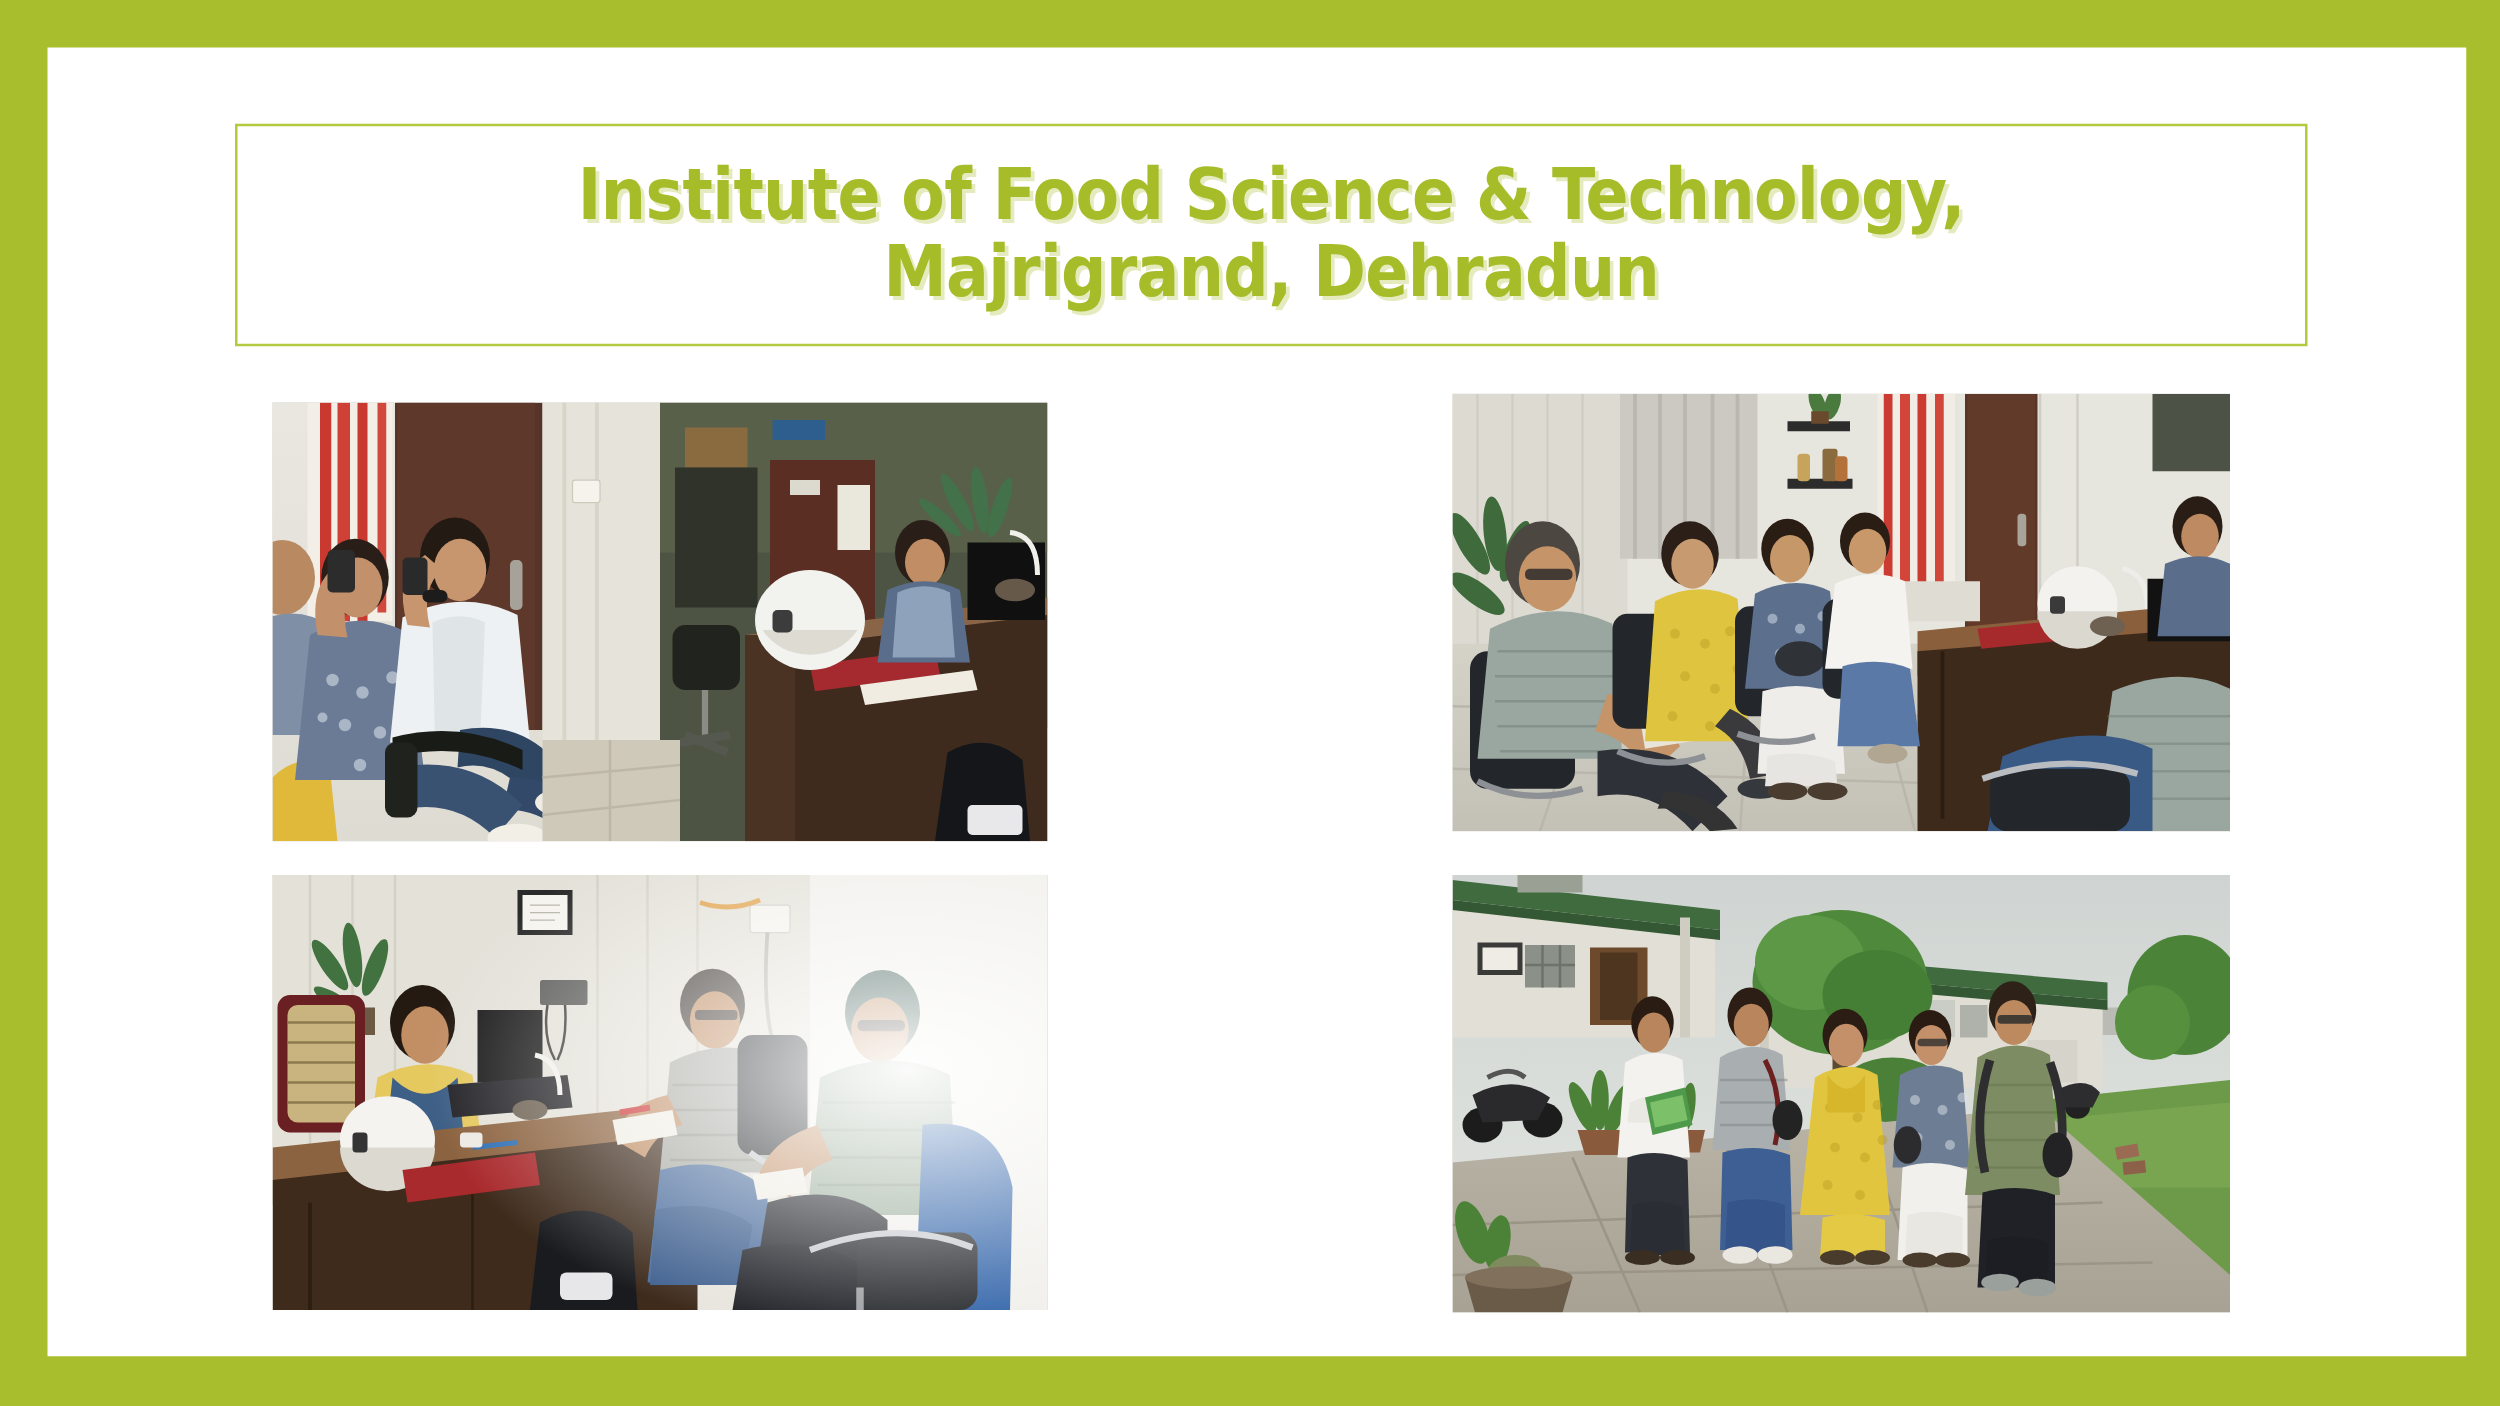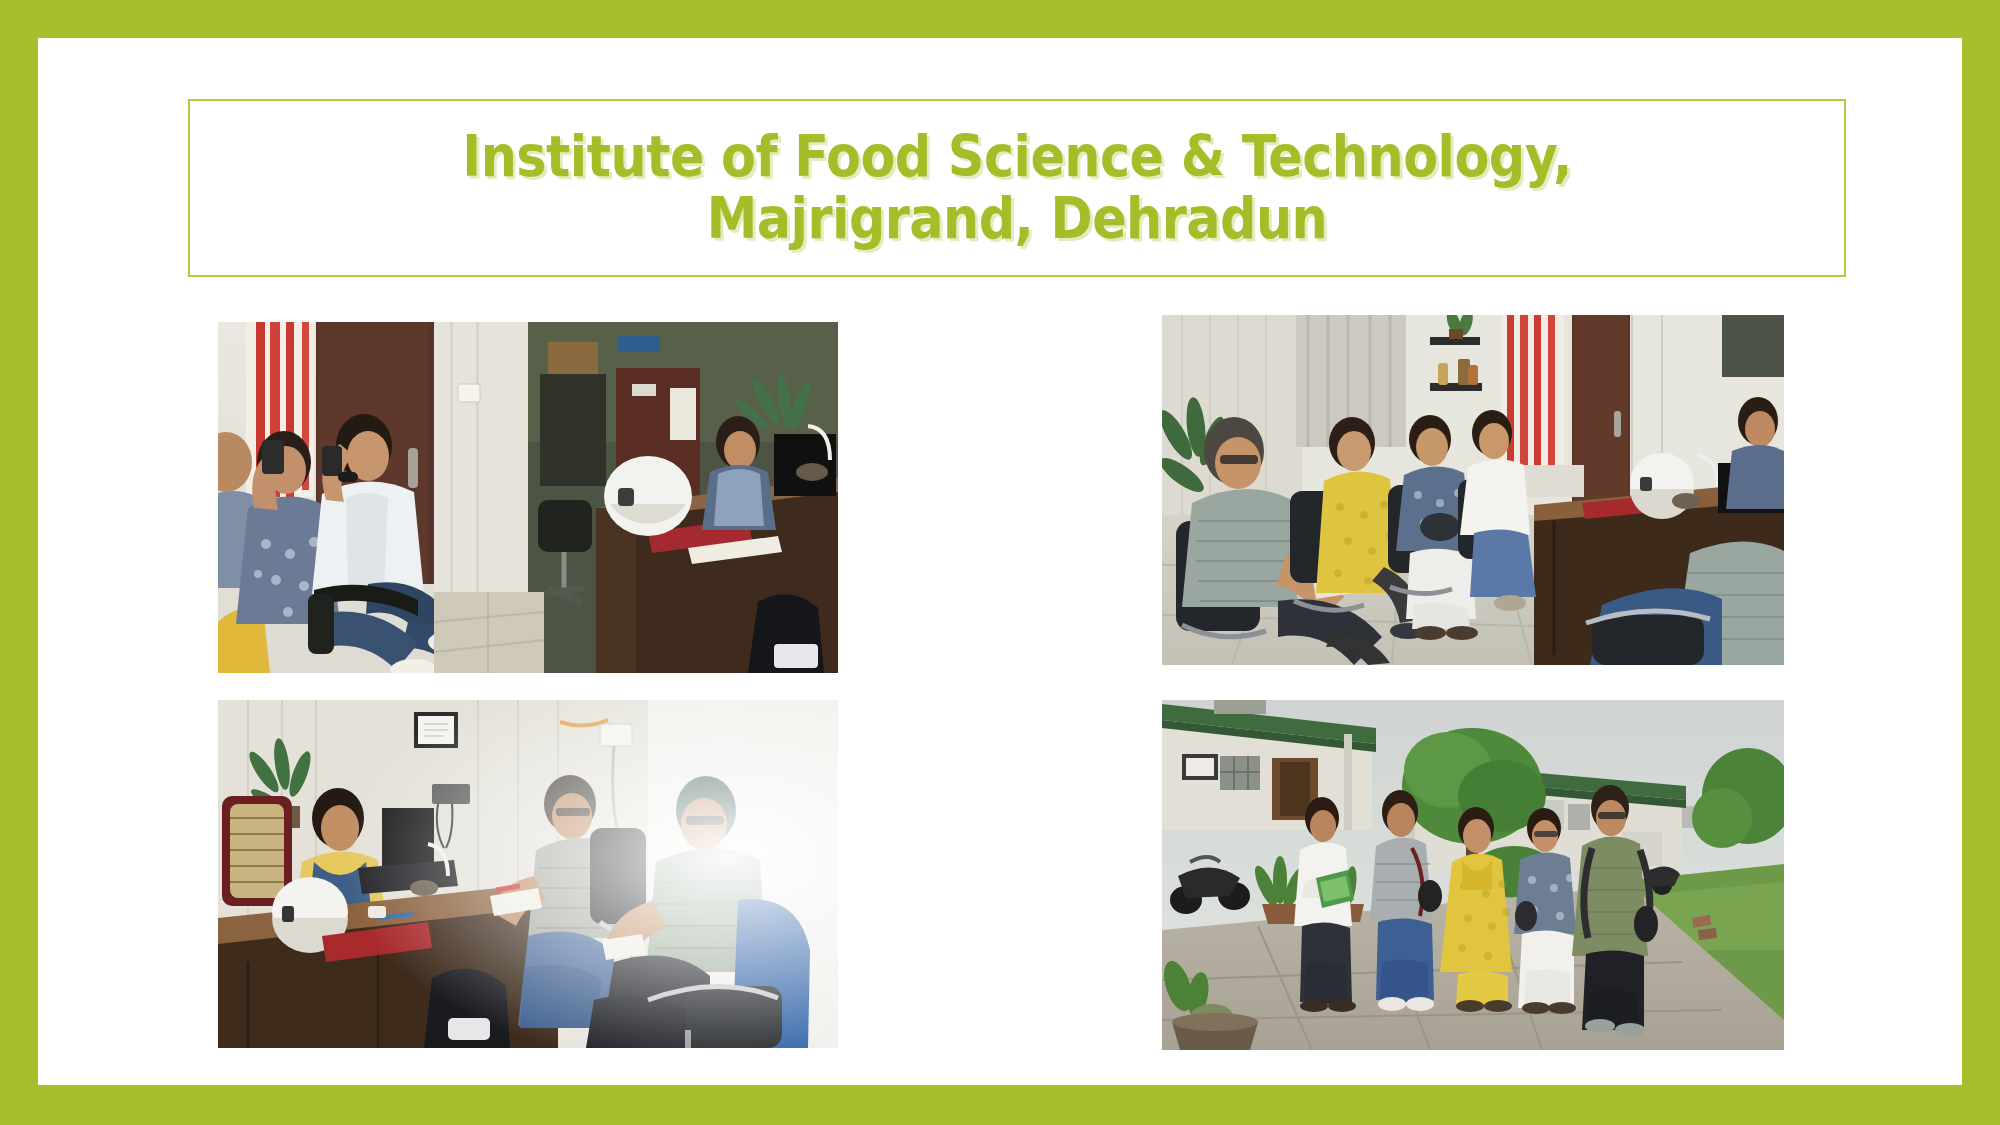--- a/index.html
+++ b/index.html
@@ -10,20 +10,21 @@
     overflow:hidden;
   }
   .slide{
     position:absolute;left:0;top:0;width:2000px;height:1125px;
     background:#a8be2c;
   }
   .canvas{
     position:absolute;left:38px;top:38px;
     width:1924px;height:1047px;
     background:#ffffff;
+    padding-left:11px;
   }
   
   .title-box{
     position:absolute;left:150px;top:61px;
     width:1658px;height:178px;
     border:2px solid #b5c93f;
     box-sizing:border-box;
     background:#ffffff;
     display:flex;align-items:center;justify-content:center;
   }

